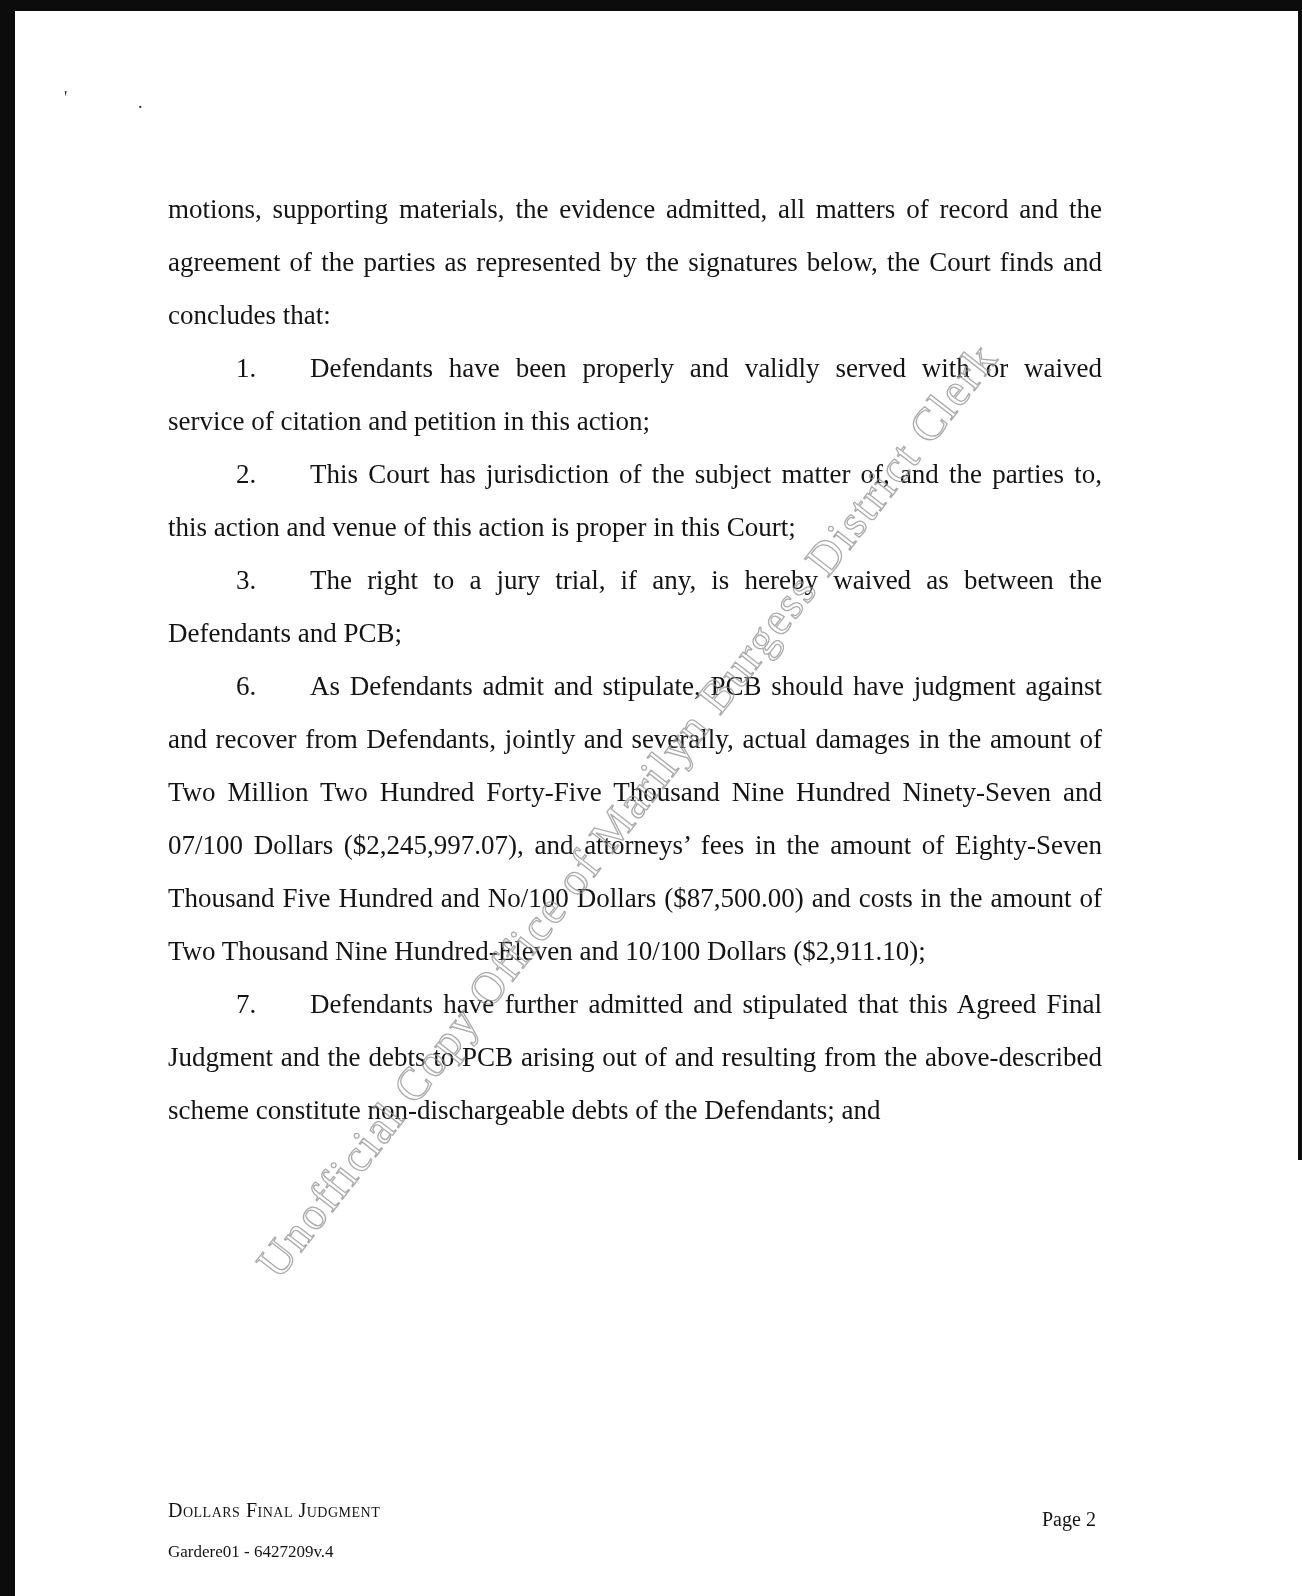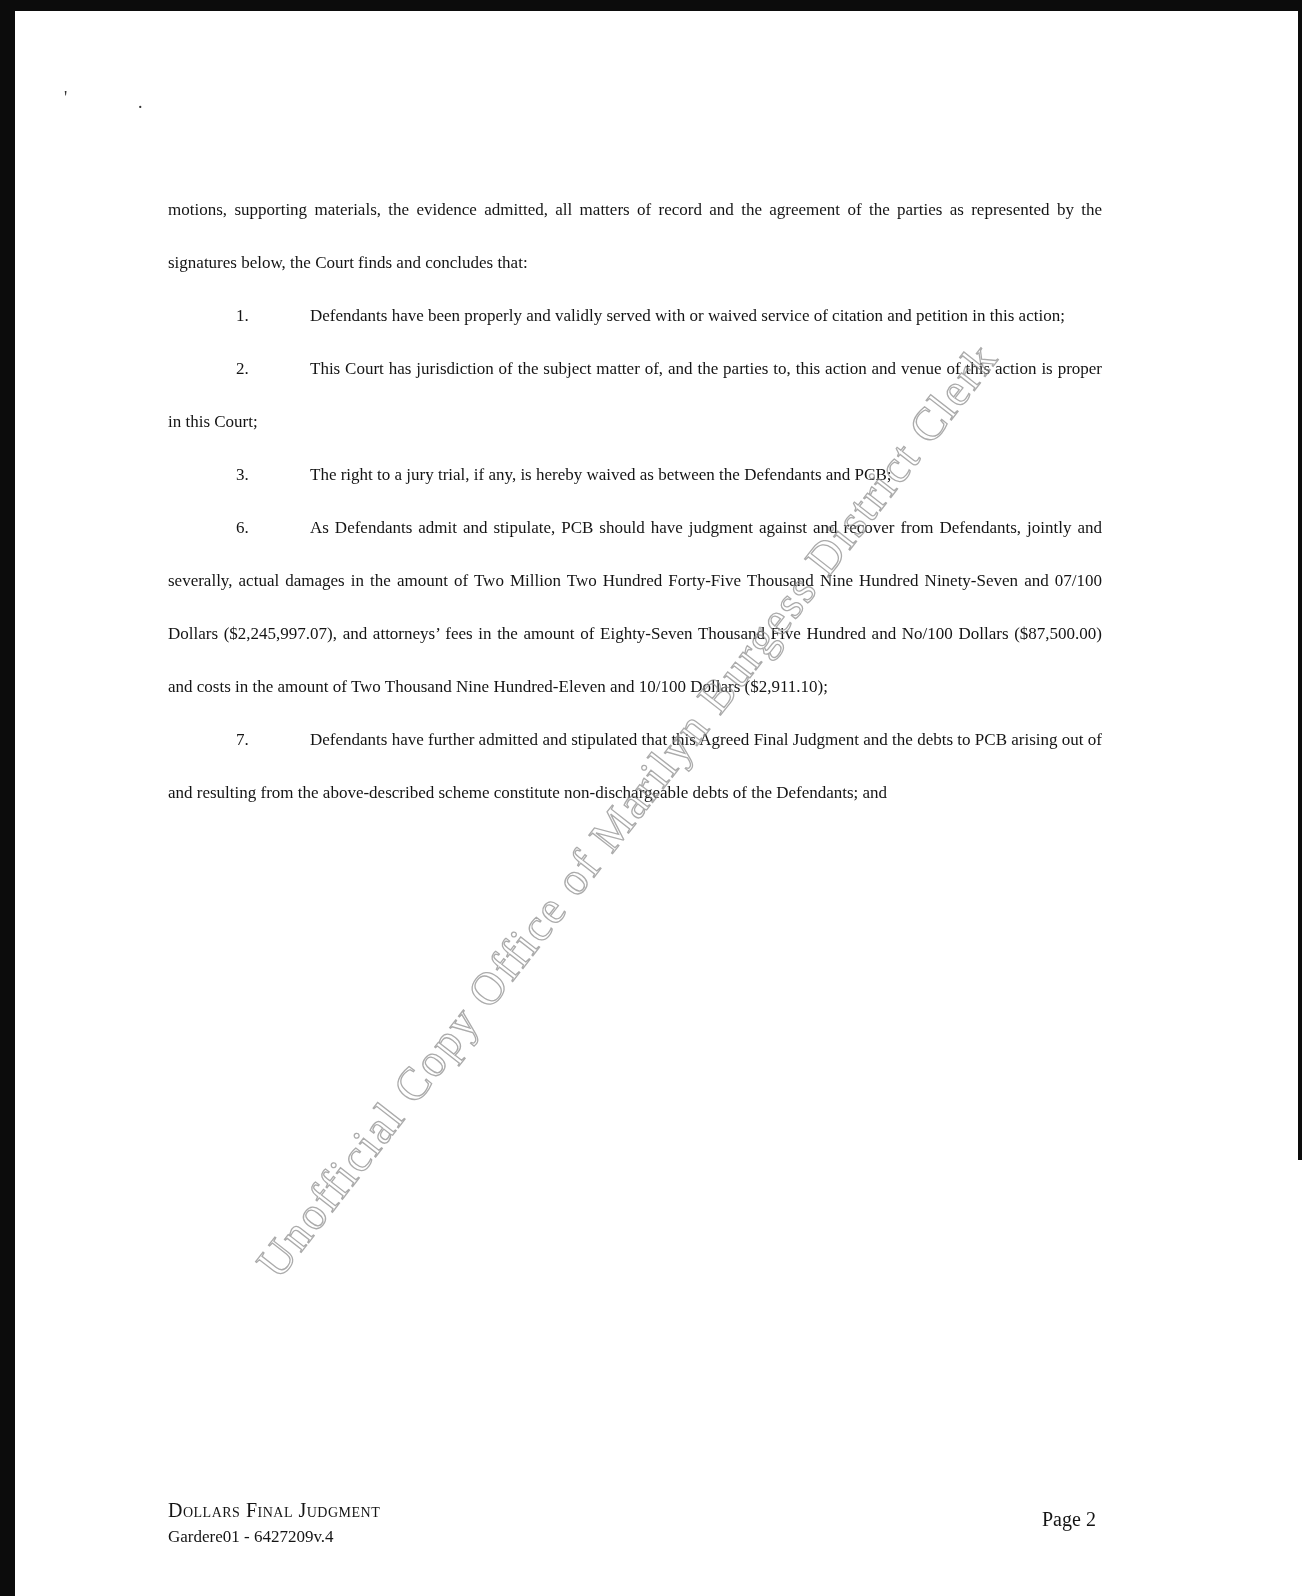--- a/index.html
+++ b/index.html
@@ -36,21 +36,21 @@
     pointer-events: none;
     font-family: "Liberation Serif", "DejaVu Serif", serif;
   }
 
   .content {
     position: absolute;
     left: 168px;
     top: 183px;
     width: 934px;
     z-index: 2;
-    font-size: 17px;
+    font-size: 27px;
     line-height: 53px;
     text-align: justify;
   }
   .content p { margin: 0; }
   p.numbered { text-indent: 68px; }
   span.pnum {
     display: inline-block;
     width: 74px;
     text-indent: 0;
   }
@@ -63,20 +63,21 @@
   }
   .footer-title {
     font-variant: small-caps;
     font-size: 20px;
     letter-spacing: 0.5px;
     line-height: 28px;
   }
   .footer-docid {
     font-size: 17px;
     line-height: 26px;
+    margin-top: 15px;
   }
   .footer-page {
     position: absolute;
     left: 1042px;
     top: 1508px;
     font-size: 20px;
     z-index: 2;
   }
 </style>
 </head>

